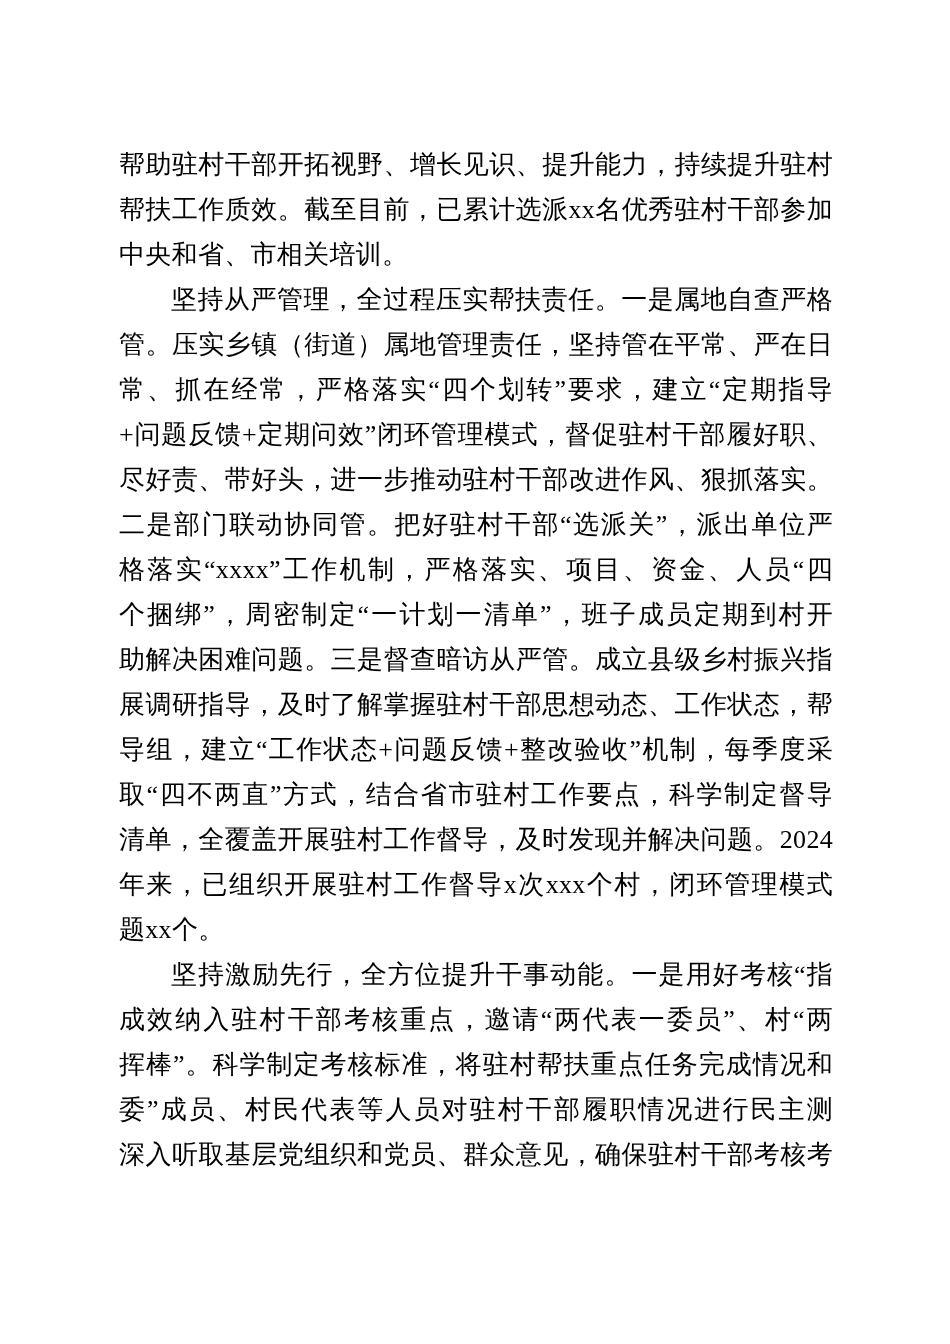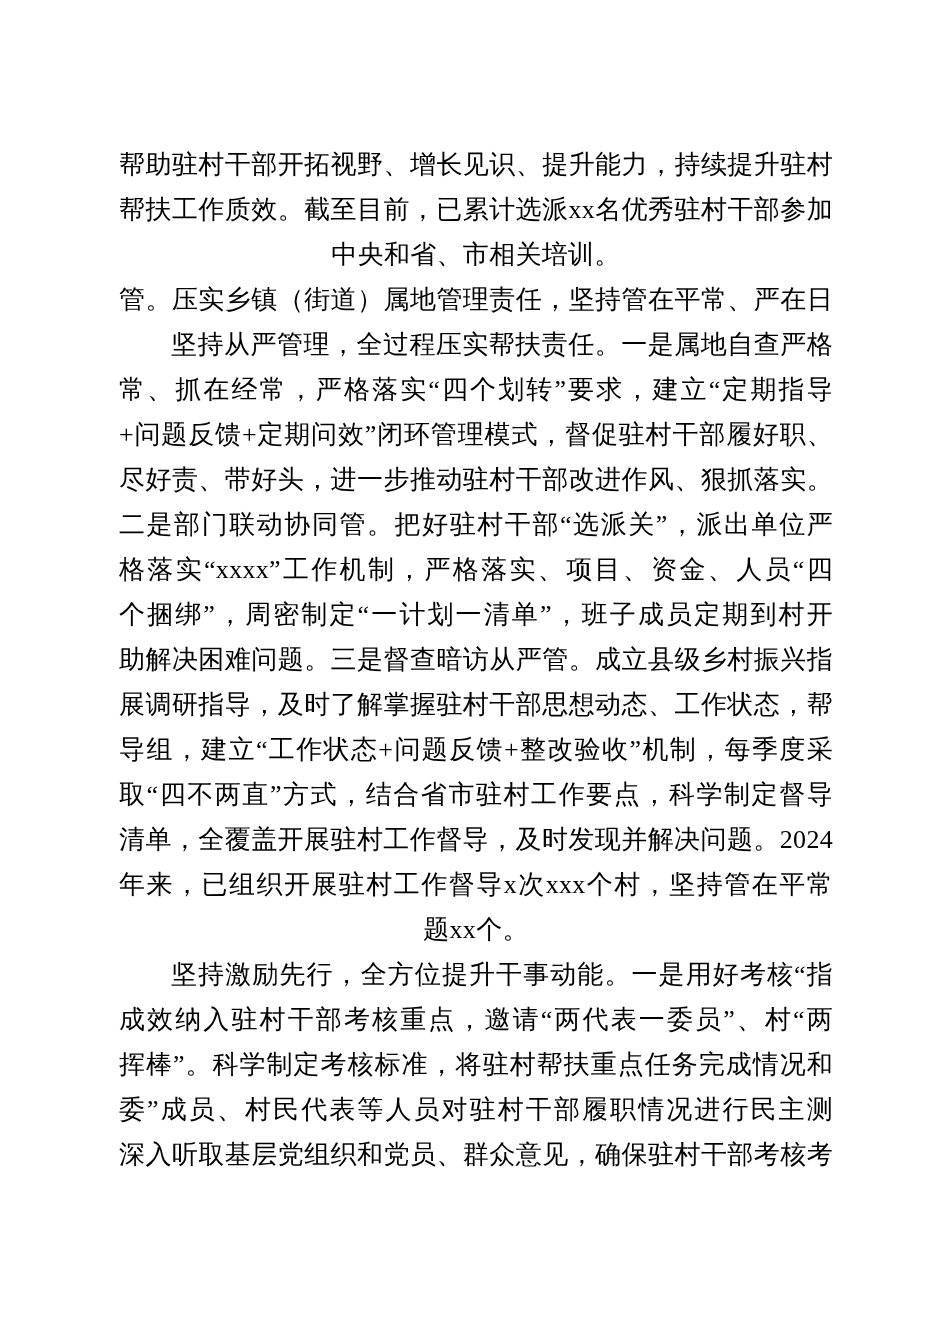--- a/index.html
+++ b/index.html
@@ -25,21 +25,21 @@
   .paragraph {
     margin: 0;
     padding: 0;
   }
   .line {
     height: 45px;
     line-height: 45px;
     font-size: 26px;
     font-weight: 400;
     letter-spacing: 0.3px;
-    text-align: center;
+    text-align: left;
     overflow: hidden;
   }
   .line.justify {
     text-align: justify;
     text-align-last: justify;
     text-justify: inter-character;
   }
   .line.indent {
     text-indent: 52px;
   }
@@ -48,34 +48,34 @@
 <body>
 
 <div class="page">
   <div class="text-block">
       <div class="paragraph">
         <div class="line justify">帮助驻村干部开拓视野、增长见识、提升能力，持续提升驻村</div>
         <div class="line justify">帮扶工作质效。截至目前，已累计选派xx名优秀驻村干部参加</div>
         <div class="line">中央和省、市相关培训。</div>
       </div>
       <div class="paragraph">
+        <div class="line indent justify">坚持从严管理，全过程压实帮扶责任。一是属地自查严格</div>
         <div class="line justify">管。压实乡镇（街道）属地管理责任，坚持管在平常、严在日</div>
-        <div class="line indent justify">坚持从严管理，全过程压实帮扶责任。一是属地自查严格</div>
         <div class="line justify">常、抓在经常，严格落实“四个划转”要求，建立“定期指导</div>
         <div class="line justify">+问题反馈+定期问效”闭环管理模式，督促驻村干部履好职、</div>
         <div class="line justify">尽好责、带好头，进一步推动驻村干部改进作风、狠抓落实。</div>
         <div class="line justify">二是部门联动协同管。把好驻村干部“选派关”，派出单位严</div>
         <div class="line justify">格落实“xxxx”工作机制，严格落实、项目、资金、人员“四</div>
         <div class="line justify">个捆绑”，周密制定“一计划一清单”，班子成员定期到村开</div>
         <div class="line justify">助解决困难问题。三是督查暗访从严管。成立县级乡村振兴指</div>
         <div class="line justify">展调研指导，及时了解掌握驻村干部思想动态、工作状态，帮</div>
         <div class="line justify">导组，建立“工作状态+问题反馈+整改验收”机制，每季度采</div>
         <div class="line justify">取“四不两直”方式，结合省市驻村工作要点，科学制定督导</div>
         <div class="line justify">清单，全覆盖开展驻村工作督导，及时发现并解决问题。2024</div>
-        <div class="line justify">年来，已组织开展驻村工作督导x次xxx个村，坚持管在平常</div>
+        <div class="line justify">年来，已组织开展驻村工作督导x次xxx个村，闭环管理模式</div>
         <div class="line">题xx个。</div>
       </div>
       <div class="paragraph">
         <div class="line indent justify">坚持激励先行，全方位提升干事动能。一是用好考核“指</div>
         <div class="line justify">成效纳入驻村干部考核重点，邀请“两代表一委员”、村“两</div>
         <div class="line justify">挥棒”。科学制定考核标准，将驻村帮扶重点任务完成情况和</div>
         <div class="line justify">委”成员、村民代表等人员对驻村干部履职情况进行民主测评，</div>
         <div class="line justify">深入听取基层党组织和党员、群众意见，确保驻村干部考核考</div>
       </div>
     </div>

